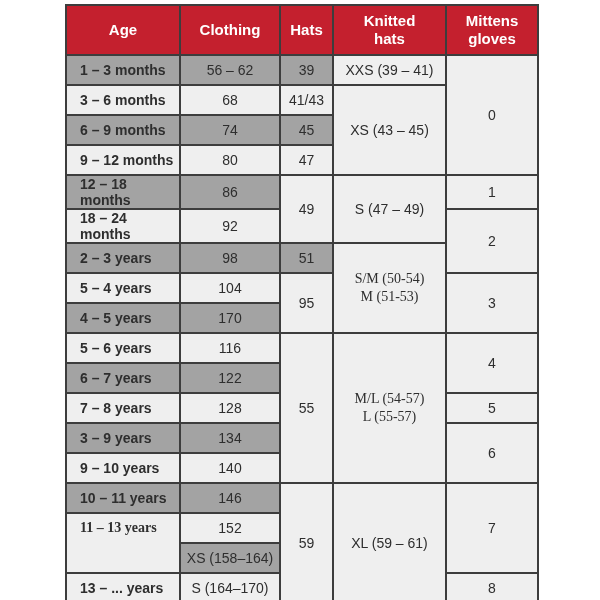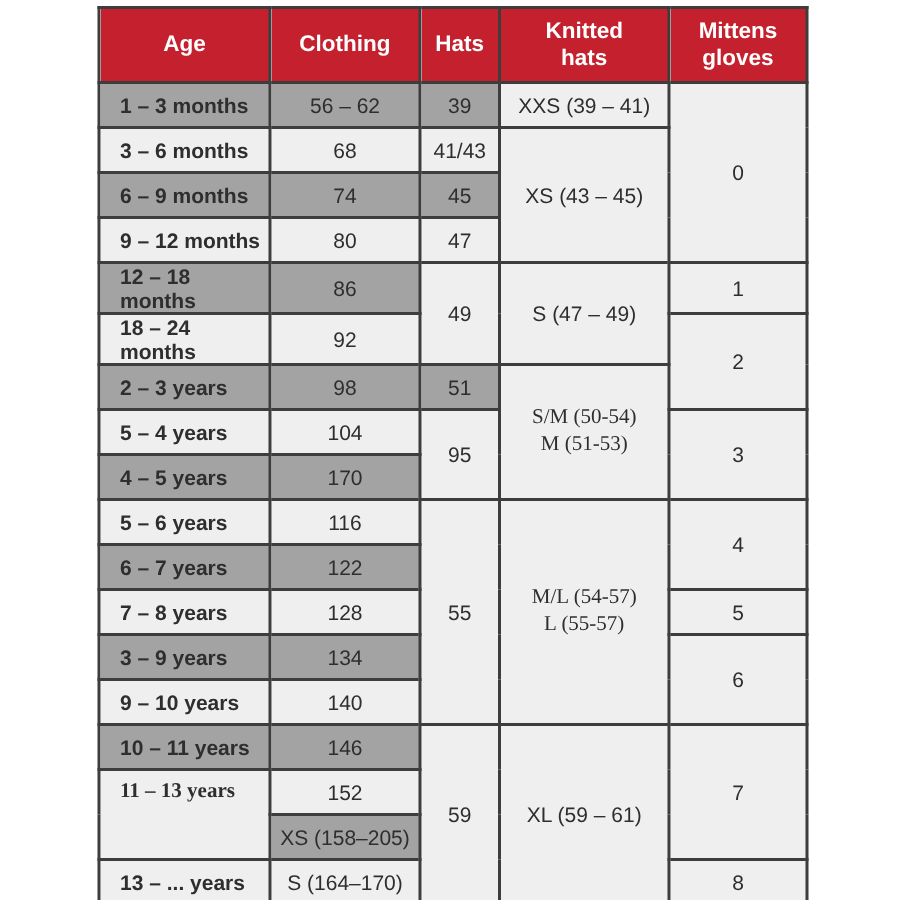--- a/index.html
+++ b/index.html
@@ -168,21 +168,21 @@
         <td class="gray">146</td>
         <td class="light" rowspan="4">59</td>
         <td class="light" rowspan="4">XL (59 – 61)</td>
         <td class="light" rowspan="3">7</td>
       </tr>
       <tr>
         <td class="age-cell age-top light" rowspan="2">11 – 13 years</td>
         <td class="light">152</td>
       </tr>
       <tr>
-        <td class="gray">XS (158–205)</td>
+        <td class="gray">XS (158–164)</td>
       </tr>
       <tr>
         <td class="age-cell light">13 – ... years</td>
         <td class="light">S (164–170)</td>
         <td class="light">8</td>
       </tr>
     </tbody>
   </table>
 </div>
 

